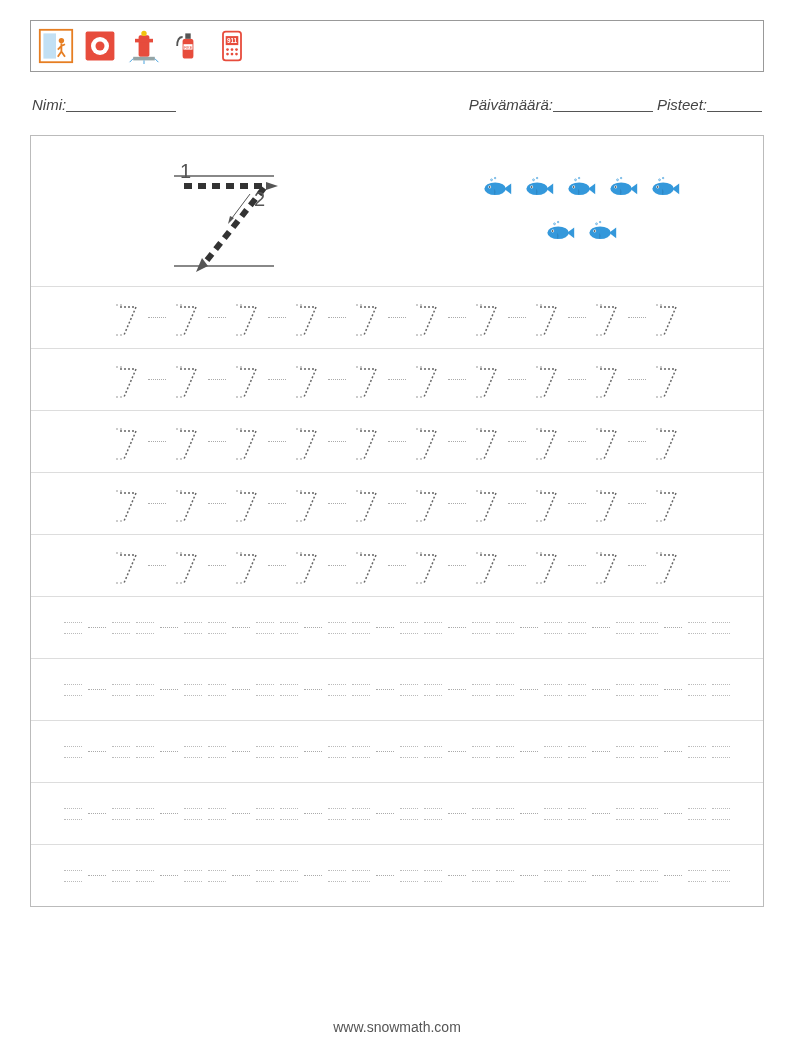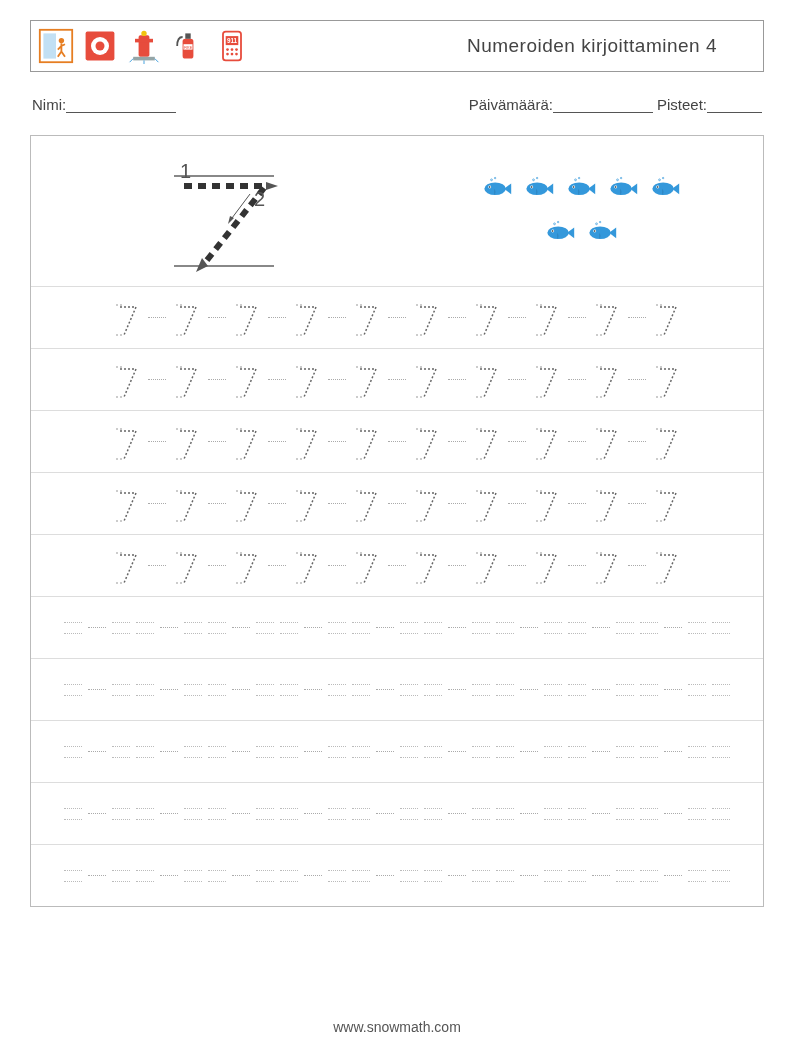--- a/index.html
+++ b/index.html
@@ -37,21 +37,21 @@
     font-size: 19px;
     color: #444;
     letter-spacing: 0.5px;
   }
   .meta-row {
     display: flex;
     margin: 24px 2px 22px 2px;
     font-size: 15px;
     color: #444;
   }
-  .meta-group { display: flex; align-items: flex-end; }
+  .meta-group { display: flex; align-items: flex-start; font-style: italic; }
   .meta-label { }
   .meta-blank {
     display: inline-block;
     border-bottom: 1px solid #555;
     height: 16px;
   }
   .spacer { flex: 1; }
   .worksheet {
     border: 1px solid #bbb;
     width: 100%;
@@ -156,21 +156,20 @@
           <text x="20" y="17" font-size="7" text-anchor="middle" fill="#fff" font-weight="bold">911</text>
           <circle cx="15" cy="24" r="1.5" fill="#e74c3c"></circle>
           <circle cx="20" cy="24" r="1.5" fill="#e74c3c"></circle>
           <circle cx="25" cy="24" r="1.5" fill="#e74c3c"></circle>
           <circle cx="15" cy="29" r="1.5" fill="#e74c3c"></circle>
           <circle cx="20" cy="29" r="1.5" fill="#e74c3c"></circle>
           <circle cx="25" cy="29" r="1.5" fill="#e74c3c"></circle>
         </svg>
     </div>
   </div>
-  <div class="header-title">Numeroiden kirjoittaminen 4</div>
 </div>
 
 <div class="meta-row">
   <div class="meta-group">
     <span class="meta-label">Nimi:</span>
     <span class="meta-blank" style="width:110px"></span>
   </div>
   <div class="spacer"></div>
   <div class="meta-group">
     <span class="meta-label">Päivämäärä:</span>

